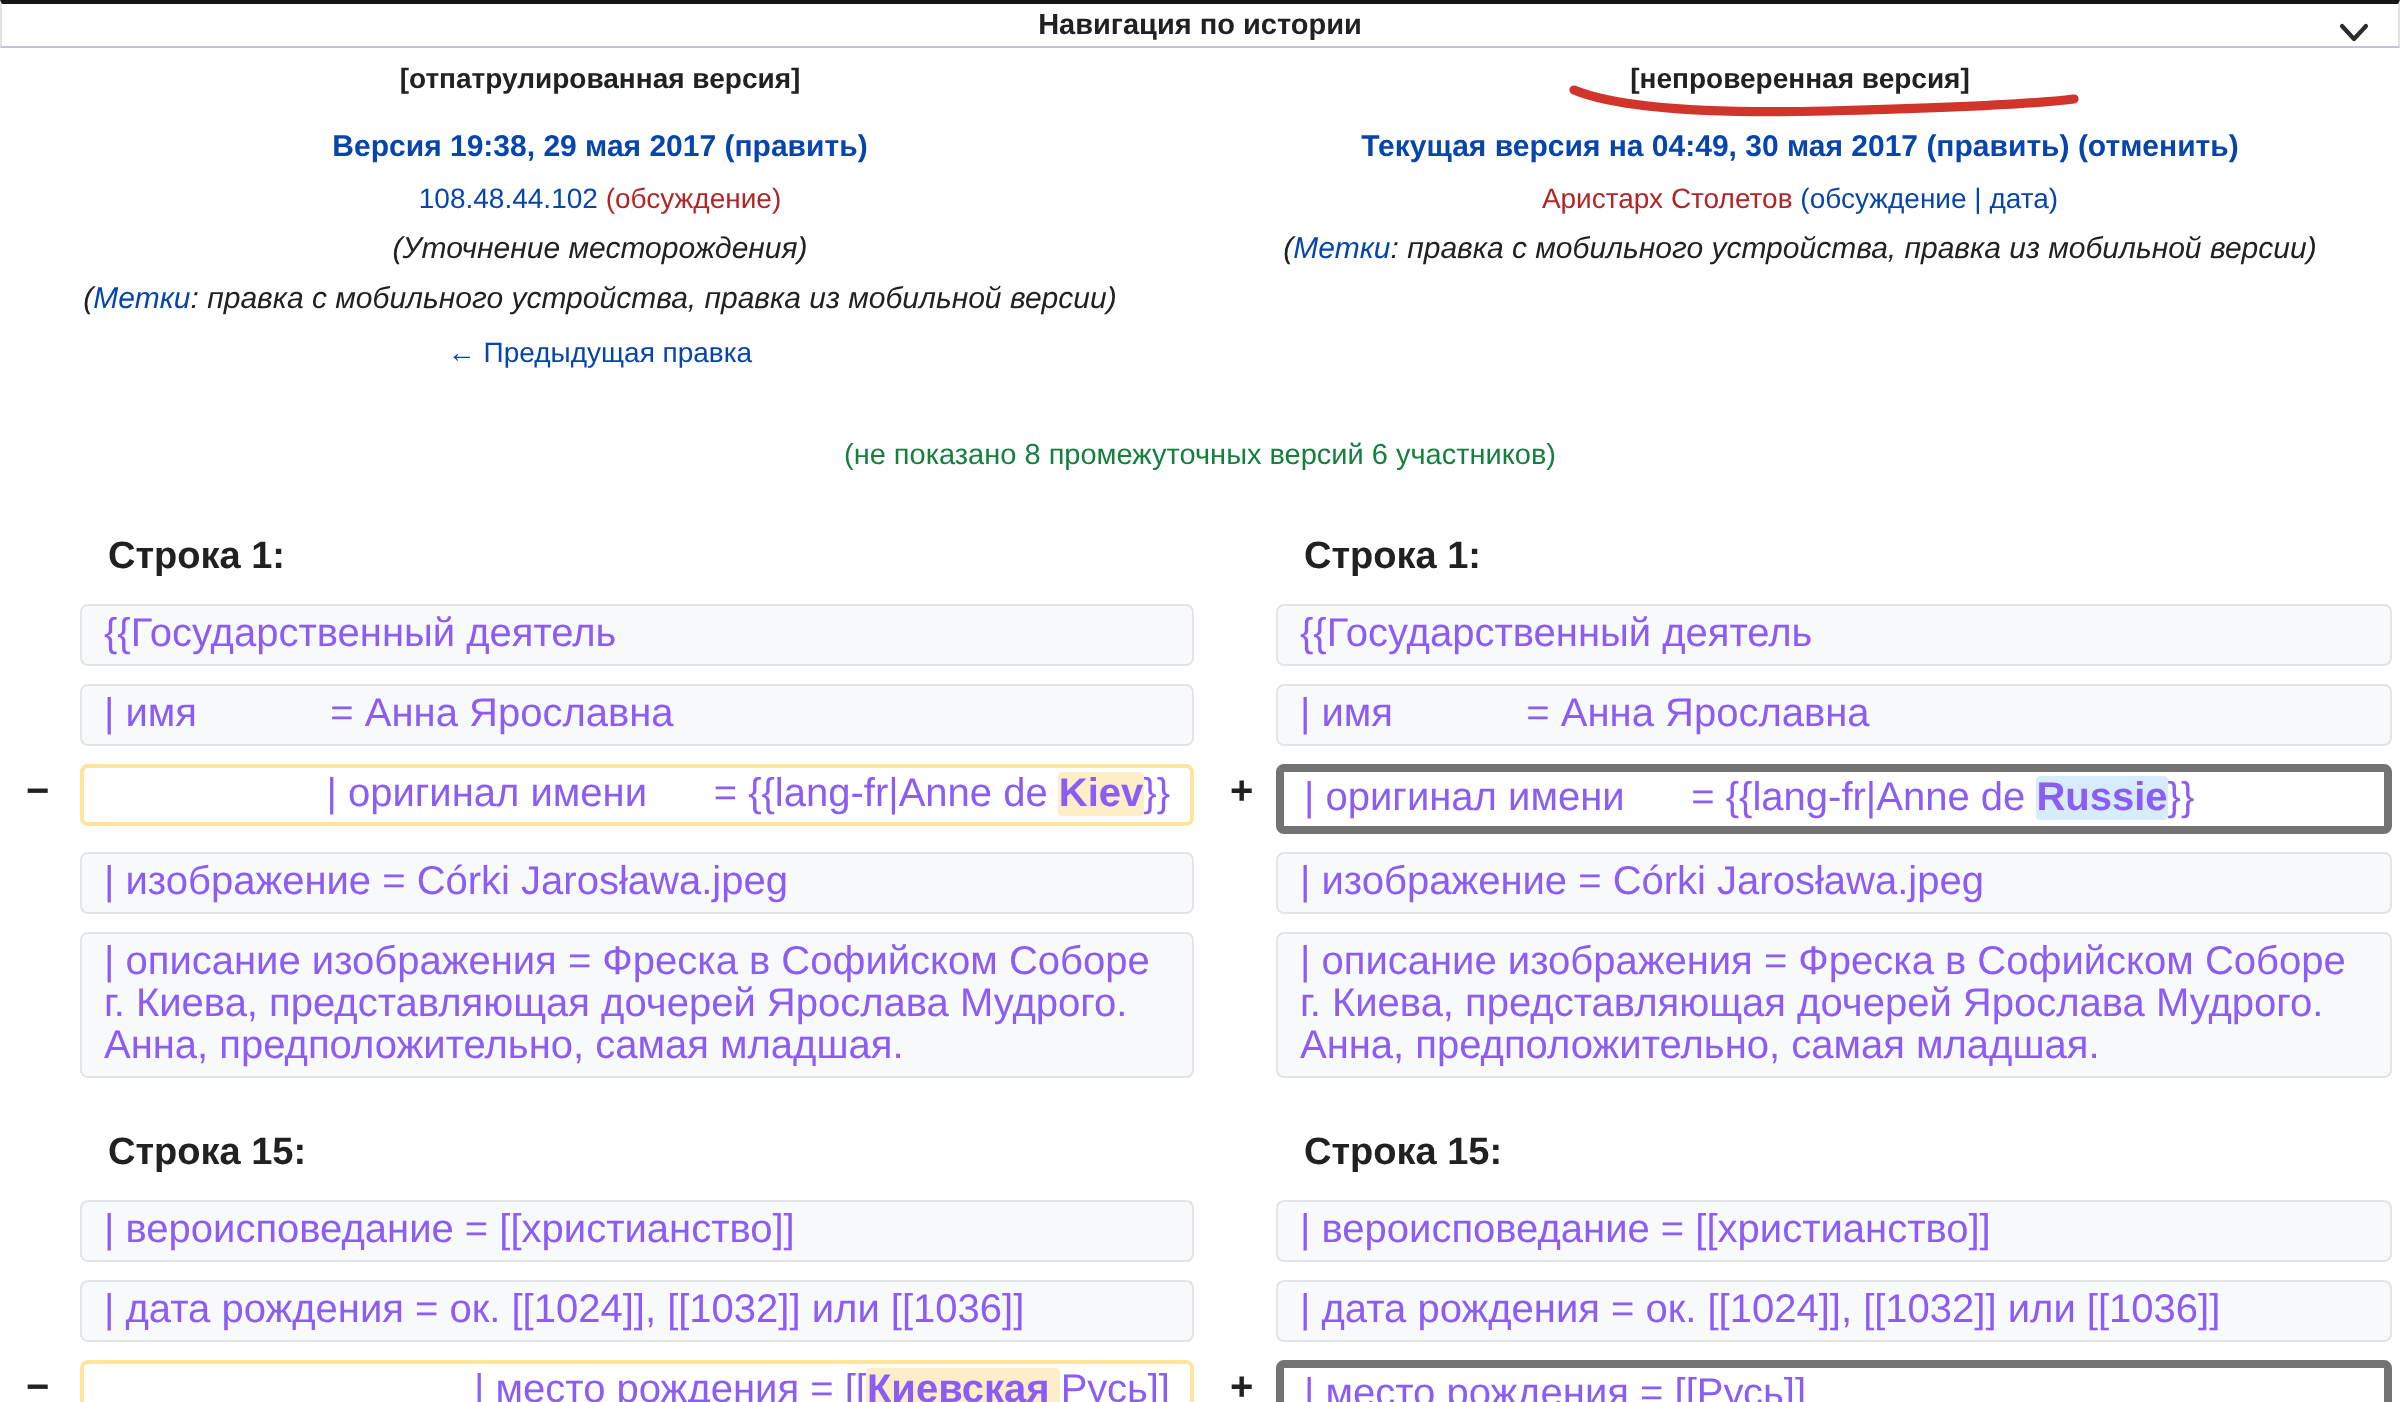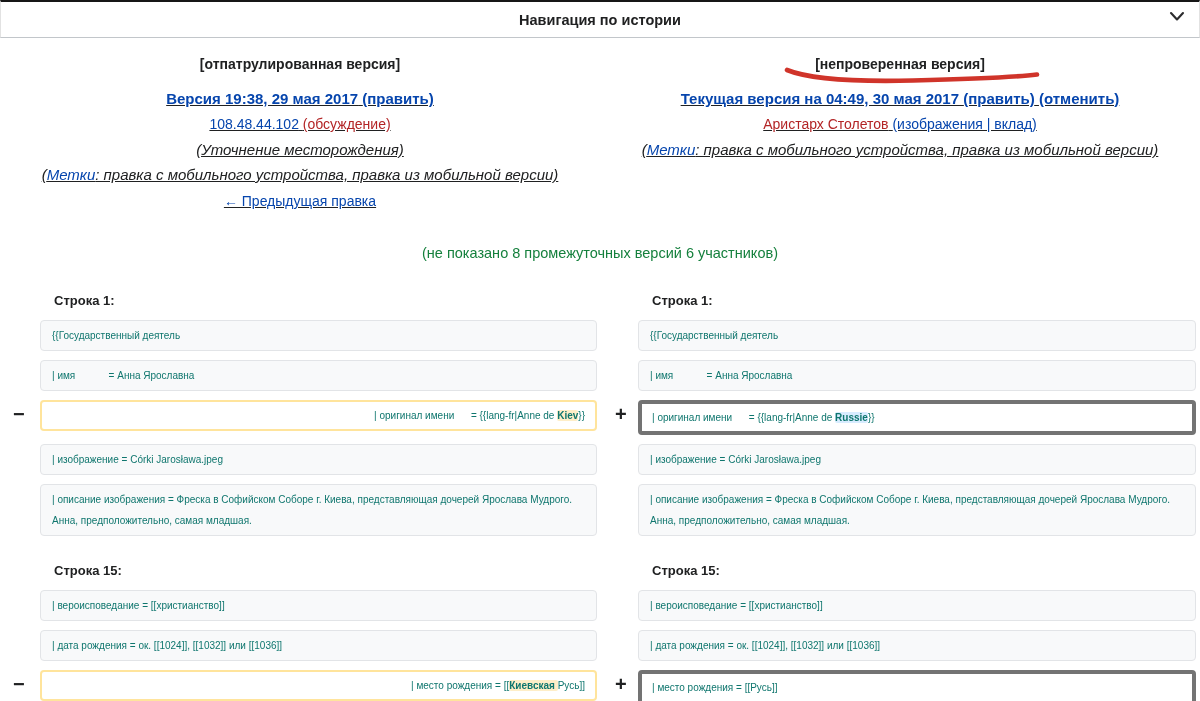--- a/index.html
+++ b/index.html
@@ -6,51 +6,51 @@
   body{
     width:1200px;height:701px;overflow:hidden;background:#ffffff;
     font-family:"Liberation Sans",sans-serif;color:#202122;
   }
   a{text-decoration:none;cursor:pointer;}
   .blue{color:#0645ad;}
   .red{color:#b32425;}
 
   
   .nav-bar{
-    box-sizing:border-box;height:38px;
+    box-sizing:border-box;height:24px;
     border-top:2px solid #161616;border-bottom:1px solid #c2c6ca;
     border-left:1px solid #e2e2e2;border-right:1px solid #e2e2e2;
     display:flex;align-items:center;justify-content:center;
     font-weight:bold;font-size:14.5px;position:relative;cursor:pointer;background:#fff;
   }
   .chevron{position:absolute;right:13px;top:5px;width:18px;height:18px;}
 
   
   .headers{display:grid;grid-template-columns:600px 600px;padding-top:7px;font-size:14px;}
   .hcol{text-align:center;}
-  .hline{margin-bottom:8px;line-height:17px;text-decoration:underline;}
+  .hline{margin-bottom:8px;line-height:17px;}
   .status-wrap{margin-bottom:17px;line-height:17px;}
-  .status{font-weight:bold;position:relative;display:inline-block;margin-top:11px;}
+  .status{font-weight:bold;position:relative;display:inline-block;}
   .underline-svg{position:absolute;left:-34px;bottom:-11px;width:262px;height:18px;pointer-events:none;}
   .version{font-weight:bold;font-size:15px;line-height:18px;margin-bottom:8px;}
   .italic{font-style:italic;font-size:15px;}
   .prev{margin-top:10px;}
 
   
   .note{text-align:center;font-size:14.5px;margin-top:27px;color:#15803d;}
 
   
   .diff-grid{display:grid;grid-template-columns:600px 600px;margin-top:14px;}
-  .sec-head{font-weight:bold;font-size:13px;margin:18px 0 12px 14px;color:#202122;}
+  .sec-head{font-weight:bold;font-size:19px;margin:18px 0 12px 14px;color:#202122;}
   .cell-l{box-sizing:border-box;padding:0 3px 0 40px;}
   .cell-r{box-sizing:border-box;padding:0 4px 0 38px;}
   .drow{position:relative;margin-bottom:9px;}
   .dbox{
-    box-sizing:border-box;border-radius:4px;font-size:10px;line-height:21px;
-    white-space:pre-wrap;word-wrap:break-word;color:#0f766e;padding:4px 11px;min-height:31px;
+    box-sizing:border-box;border-radius:4px;font-size:20px;line-height:21px;
+    white-space:pre-wrap;word-wrap:break-word;color:#8b5cf6;padding:4px 11px;min-height:31px;
   }
   .ctx{background:#f8f9fa;border:1px solid #e2e4e7;}
   .del{background:#ffffff;border:2px solid #ffe49c;padding:3px 10px;text-align:right;}
   .add{background:#ffffff;border:4px solid #737373;padding:3px 10px;}
   .hl-del{background:#feeec8;font-weight:bold;border-radius:2px;}
   .hl-add{background:#d8ecff;font-weight:bold;border-radius:2px;}
   .marker{
     position:absolute;top:1px;font-weight:bold;font-size:20px;line-height:26px;color:#202122;
   }
   .cell-l .marker{left:-27px;}
@@ -98,21 +98,21 @@
         </svg>
       </span>
     </div>
     <div class="hline version">
       <a class="blue">Текущая версия на 04:49, 30 мая 2017</a>
       <a class="blue">(править)</a>
       <a class="blue">(отменить)</a>
     </div>
     <div class="hline">
       <a class="red">Аристарх Столетов</a>
-      <a class="blue">(изображения | вклад)</a>
+      <a class="blue">(обсуждение | дата)</a>
     </div>
     <div class="hline italic">
       <span>(</span><a class="blue">Метки</a><span>: правка с мобильного устройства, правка из мобильной версии)</span>
     </div>
   </div>
 
 </div>
 
 <div class="note">(не показано 8 промежуточных версий 6 участников)</div>
 

